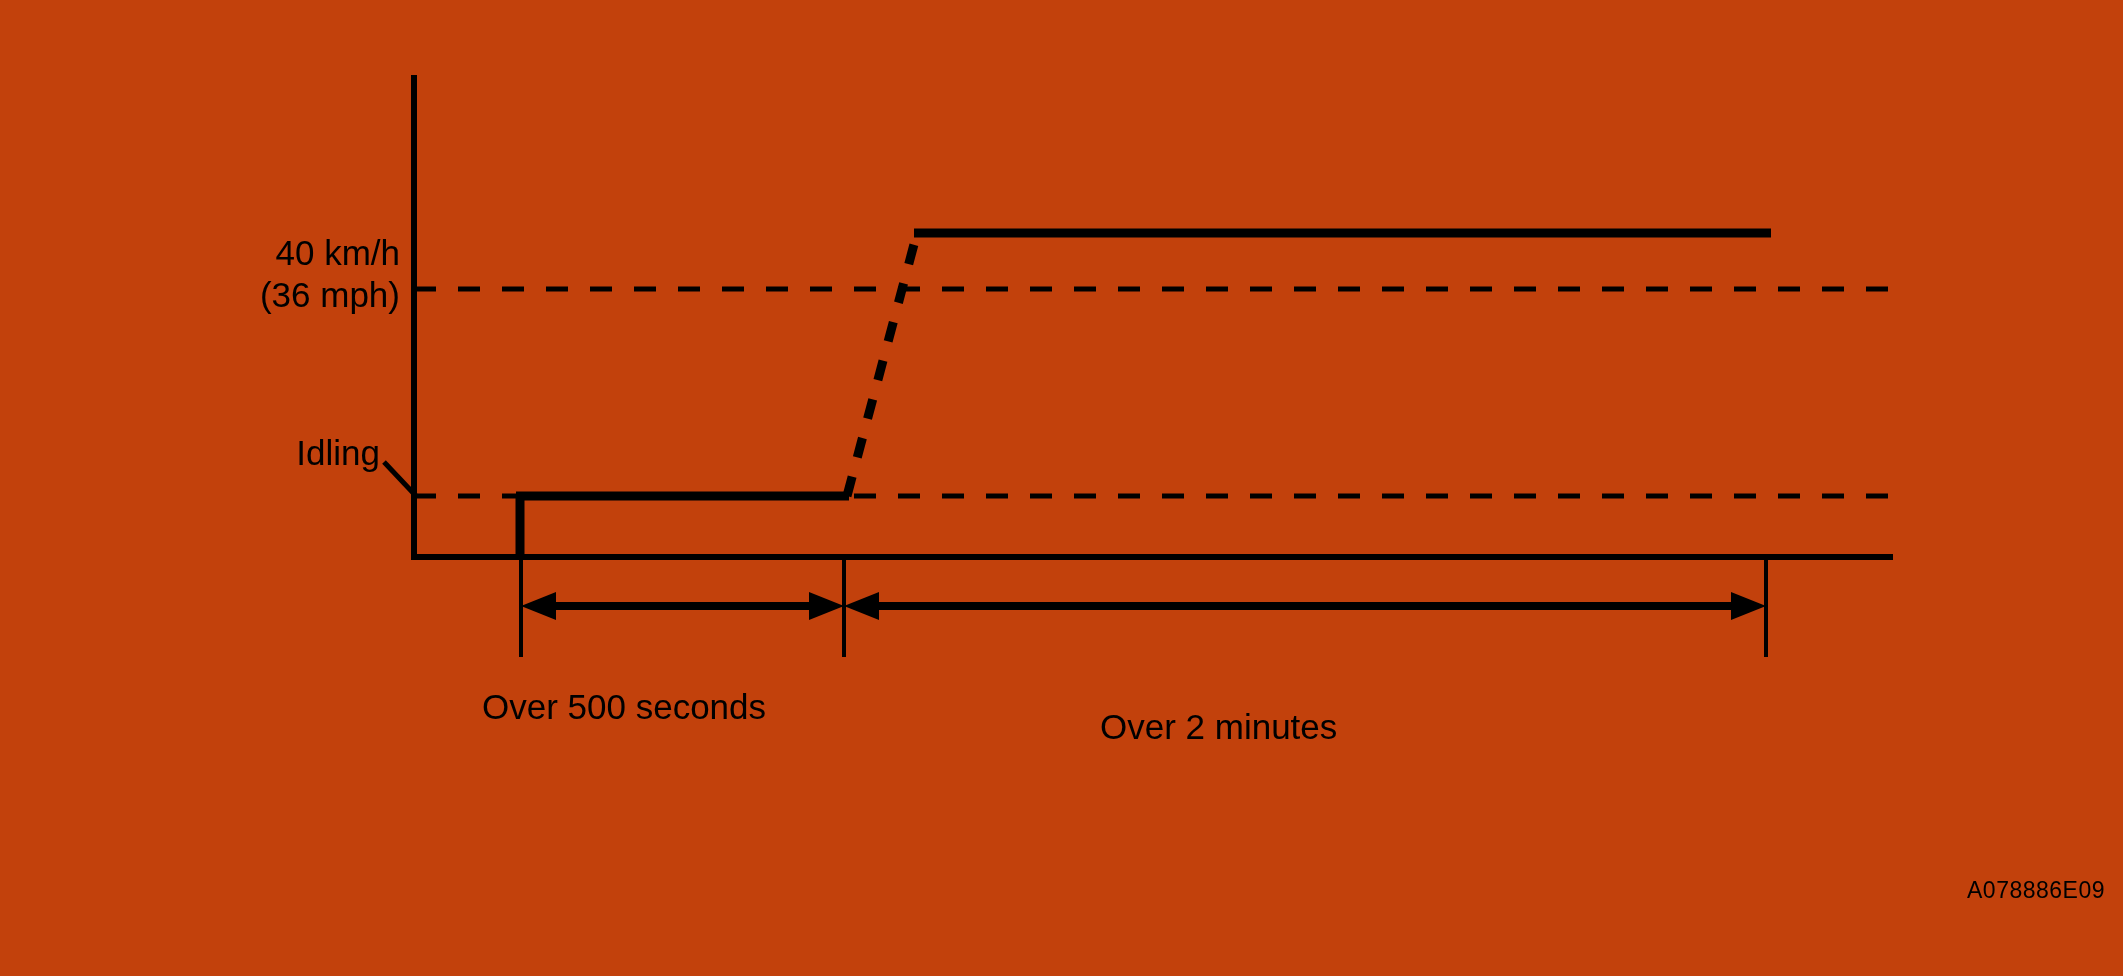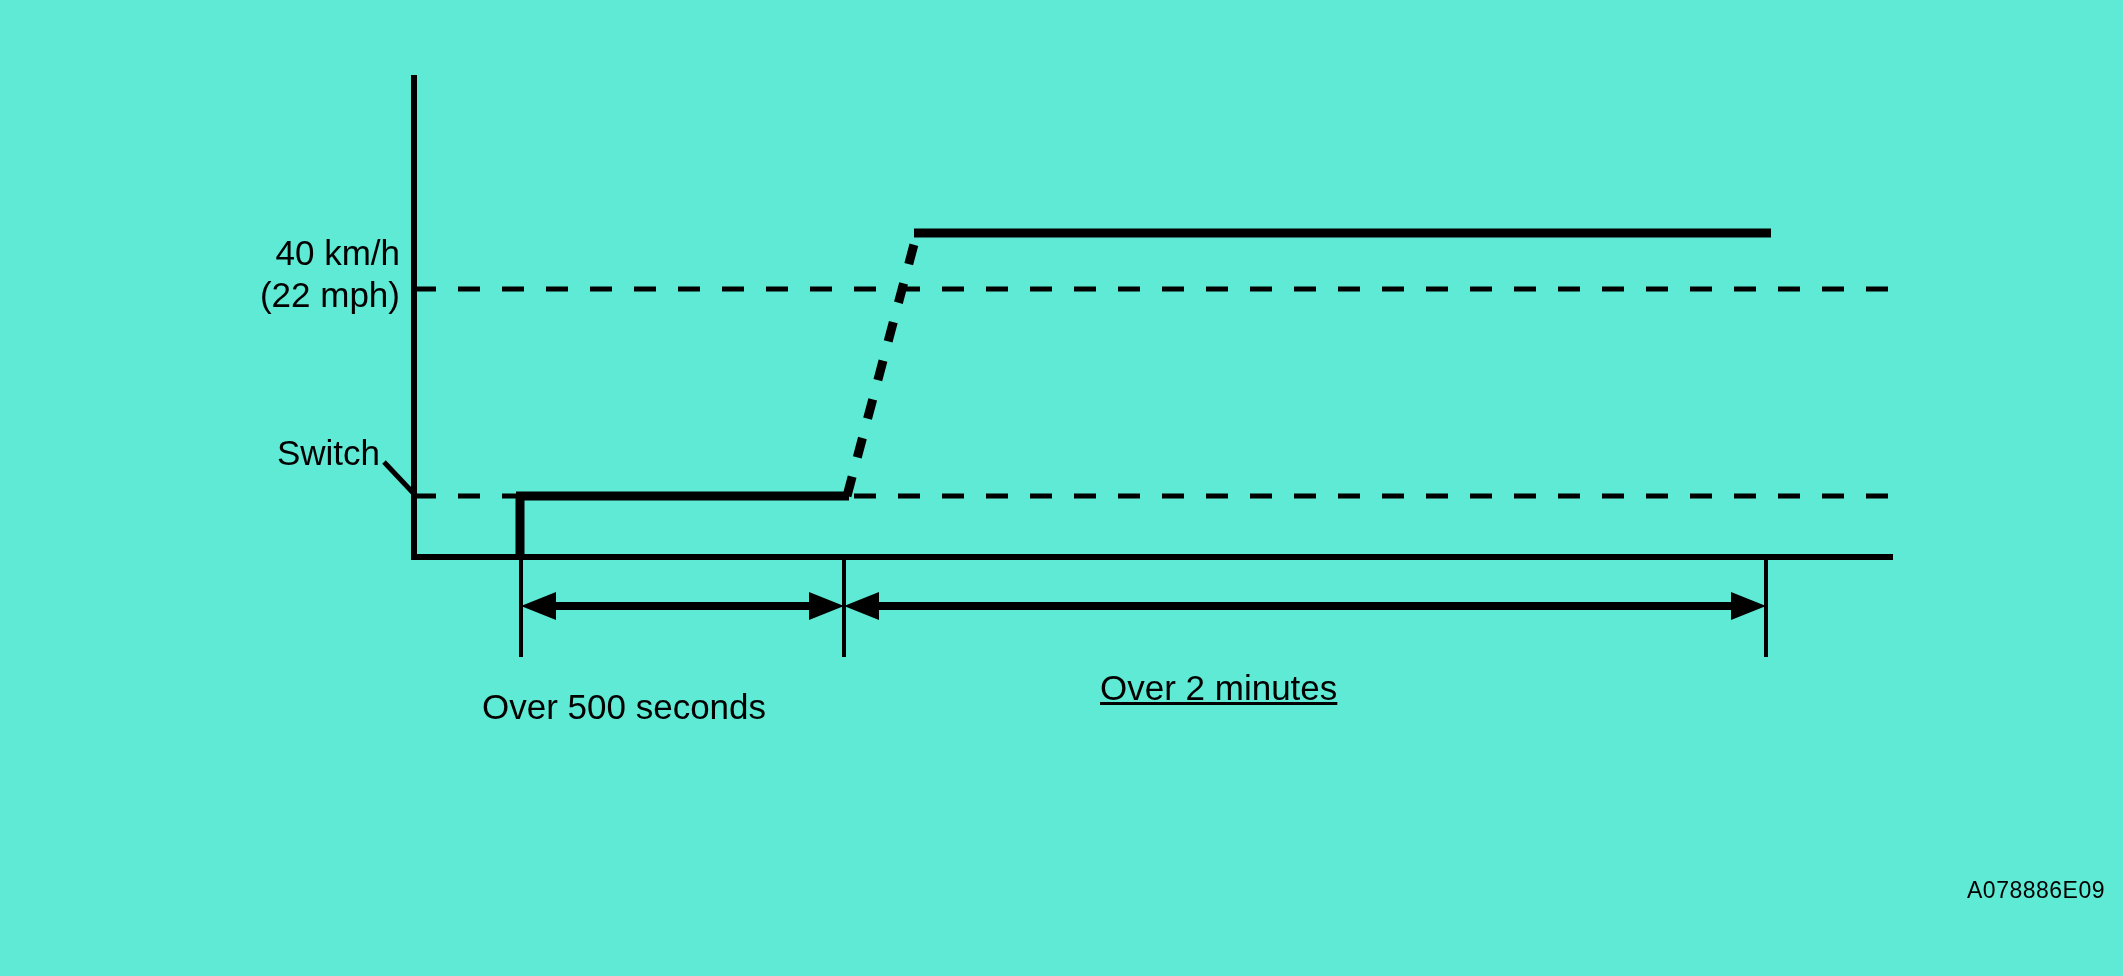--- a/index.html
+++ b/index.html
@@ -9,21 +9,21 @@
     background: #ffffff;
   }
   body {
     font-family: "Liberation Sans", sans-serif;
     color: #000000;
   }
   #canvas {
     position: relative;
     width: 2123px;
     height: 976px;
-    background: #5eead4;
+    background: #c2410c;
     overflow: hidden;
   }
   #diagram-svg {
     position: absolute;
     left: 0;
     top: 0;
     width: 2123px;
     height: 976px;
     display: block;
   }
@@ -81,24 +81,24 @@
 
     <line x1="540" y1="606" x2="826" y2="606" stroke="#000000" stroke-width="8"></line>
     <polygon points="521,606 556,592 556,620" fill="#000000"></polygon>
     <polygon points="844,606 809,592 809,620" fill="#000000"></polygon>
 
     <line x1="862" y1="606" x2="1748" y2="606" stroke="#000000" stroke-width="8"></line>
     <polygon points="844,606 879,592 879,620" fill="#000000"></polygon>
     <polygon points="1766,606 1731,592 1731,620" fill="#000000"></polygon>
   </svg>
 
-  <div class="diagram-label label-right" style="left: 0px; top: 232px; width: 400px;"><span>40 km/h</span><br><span>(22 mph)</span></div>
+  <div class="diagram-label label-right" style="left: 0px; top: 232px; width: 400px;"><span>40 km/h</span><br><span>(36 mph)</span></div>
 
-  <div class="diagram-label label-right" style="left: 0px; top: 432px; width: 380px;">Switch</div>
+  <div class="diagram-label label-right" style="left: 0px; top: 432px; width: 380px;">Idling</div>
 
 
   <div class="diagram-label label-center" style="left: 482px; top: 686px; width: 400px;">Over 500 seconds</div>
 
-  <div class="diagram-label label-center" style="left: 1100px; top: 667px; width: 400px; text-decoration: underline;">Over 2 minutes</div>
+  <div class="diagram-label label-center" style="left: 1100px; top: 706px; width: 400px;">Over 2 minutes</div>
 
   <div id="figure-code" style="left: 1967px; top: 877px;">A078886E09</div>
 
 </div>
 
 </body></html>

